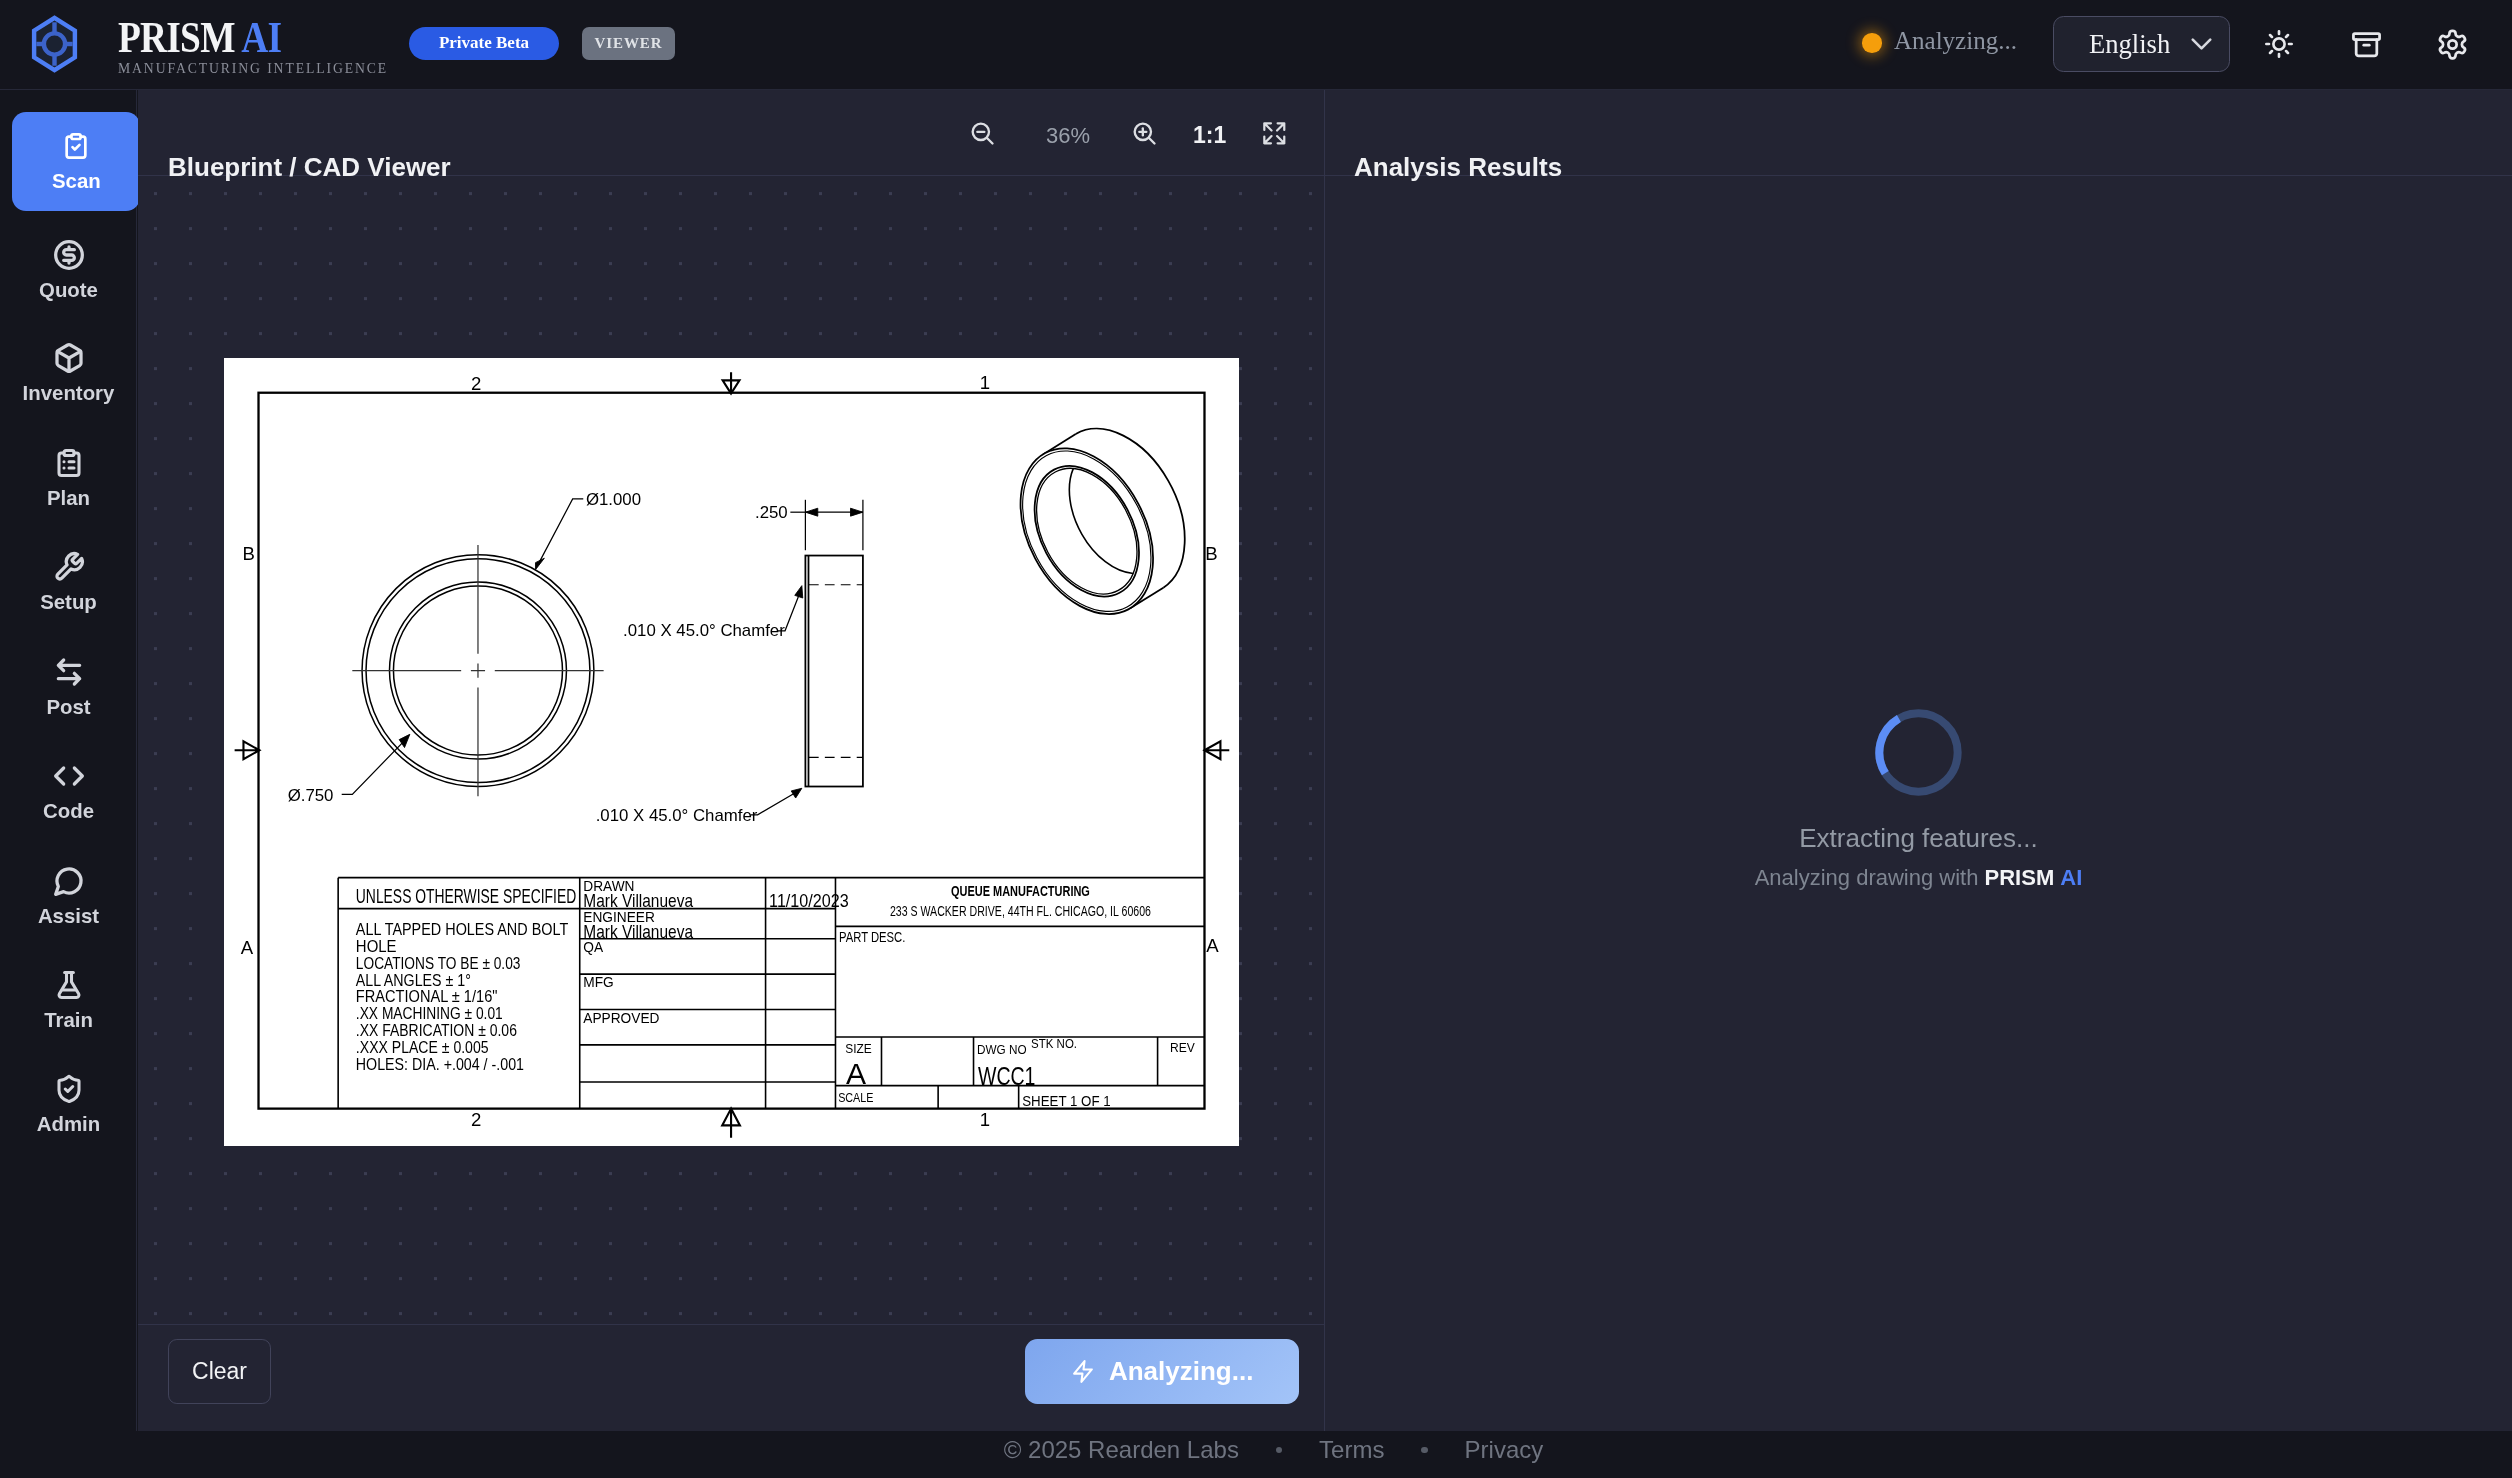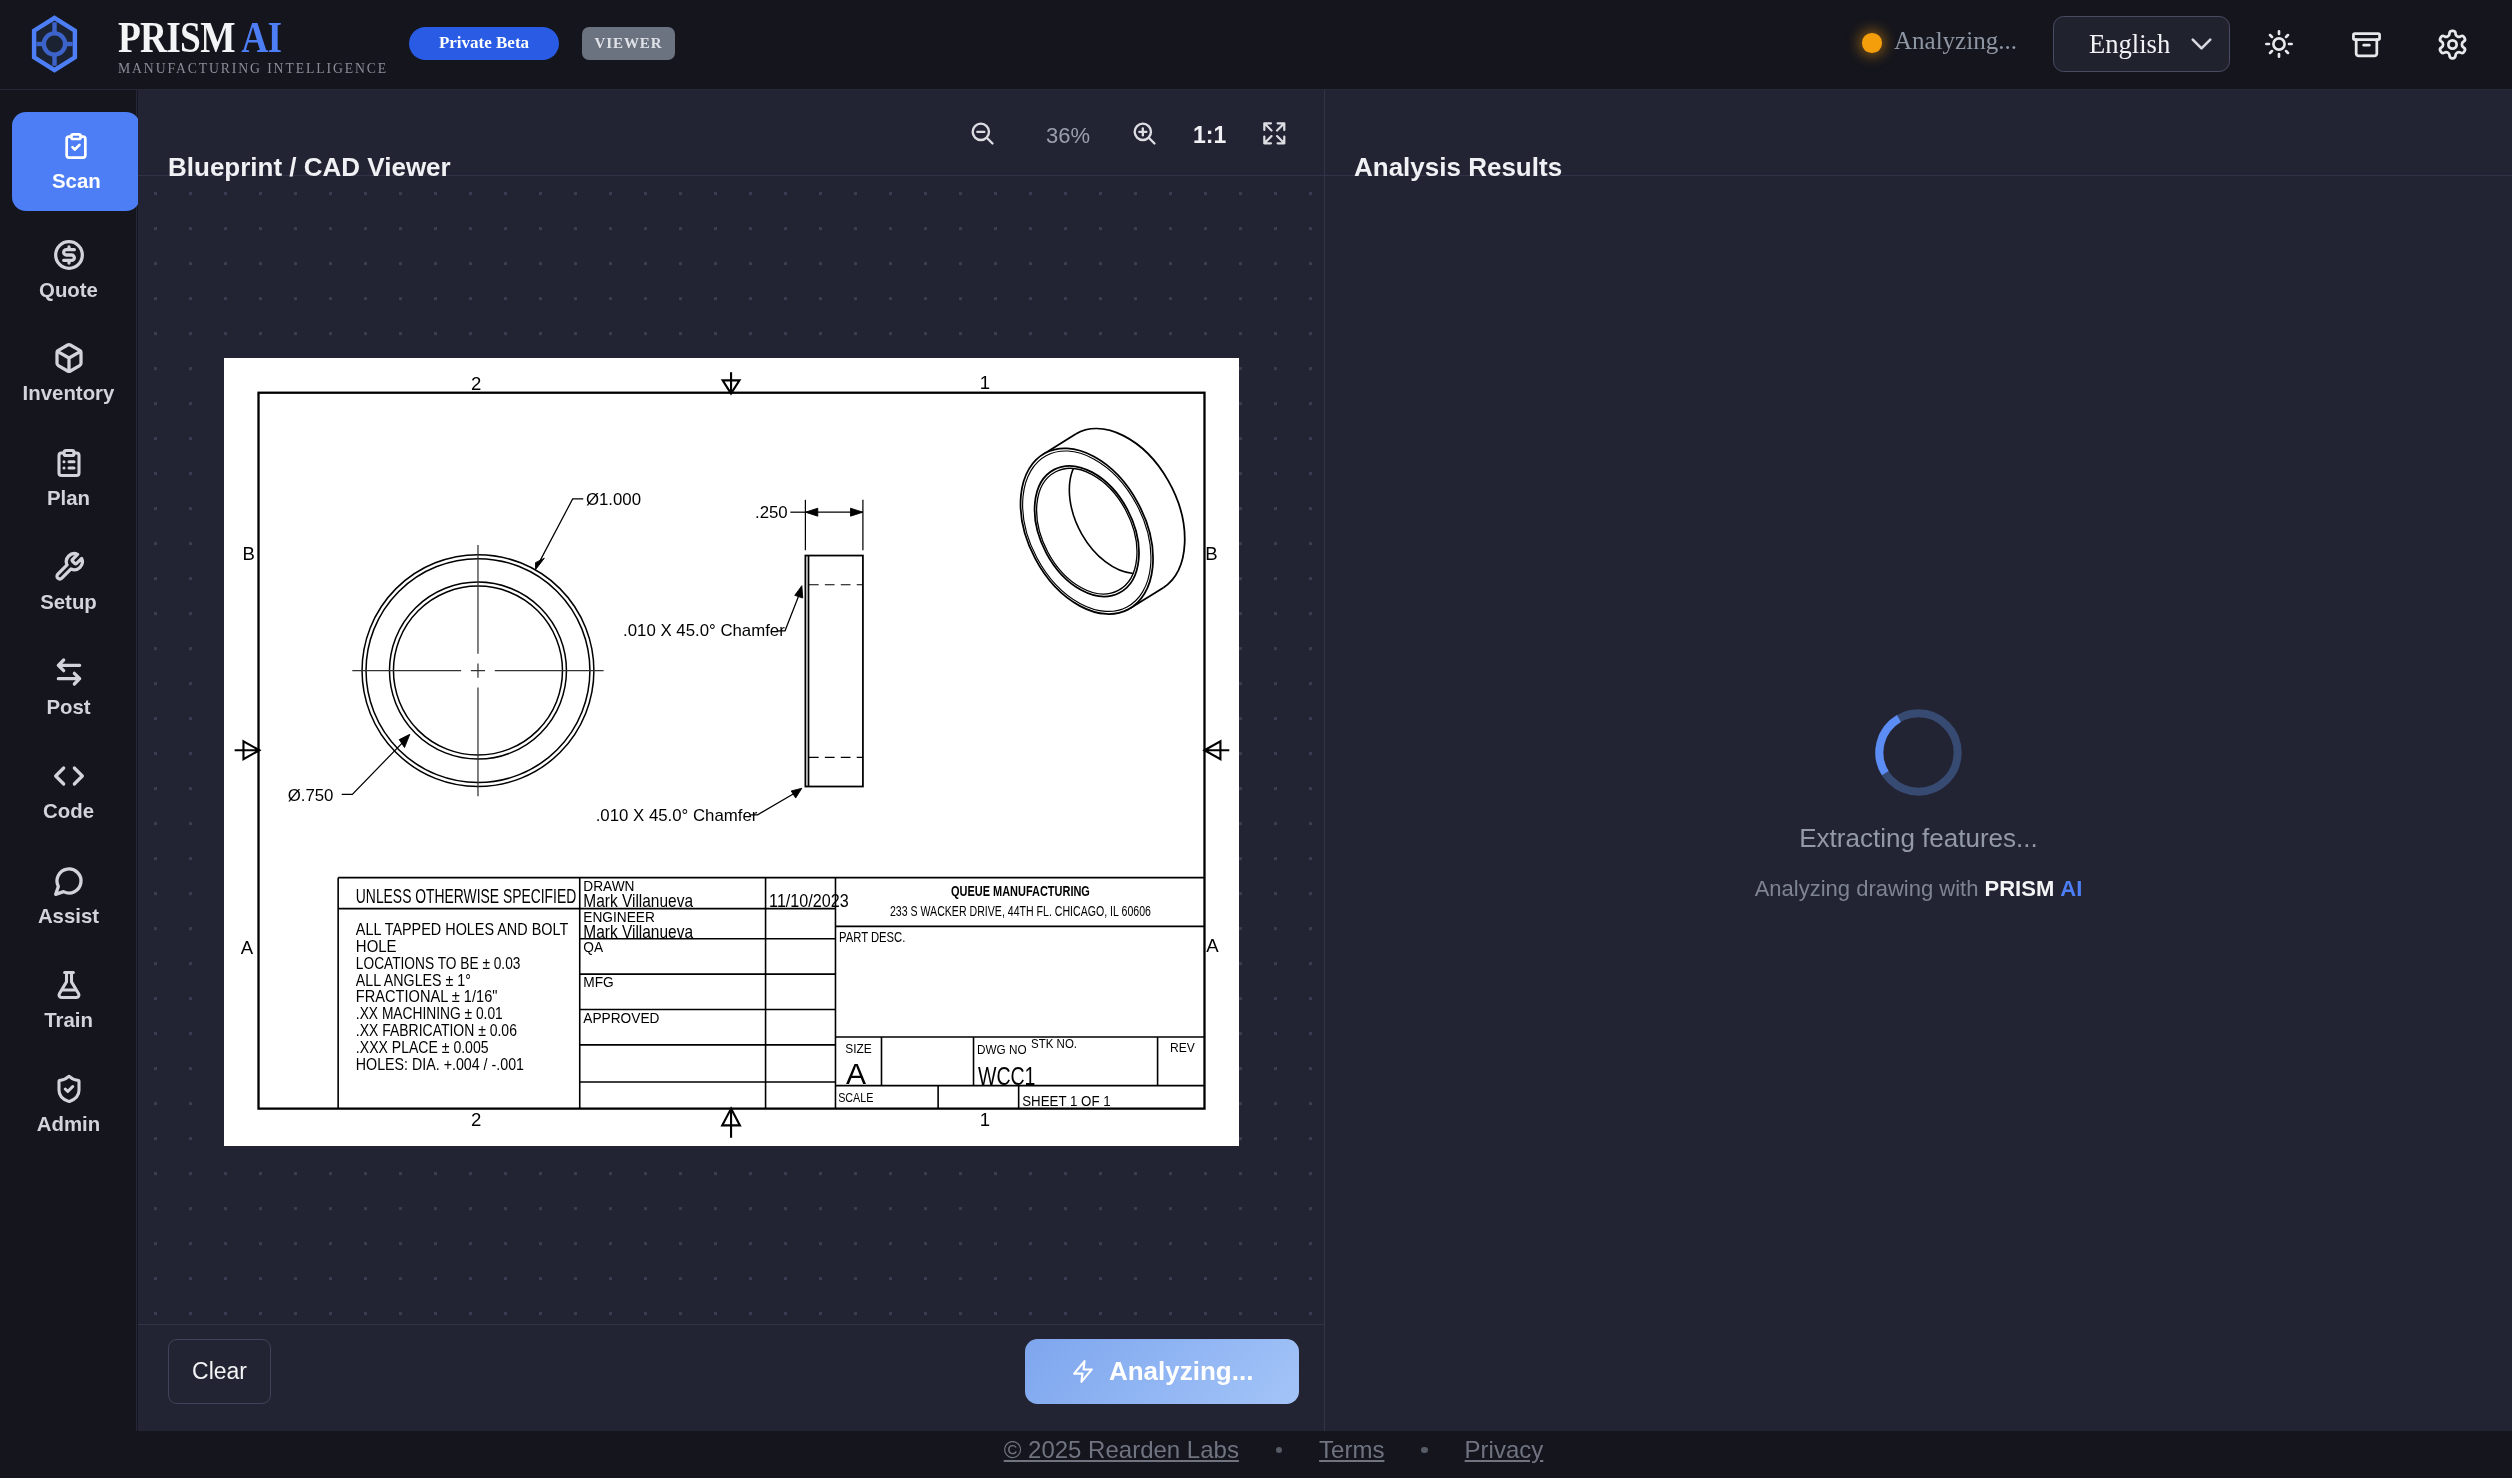--- a/index.html
+++ b/index.html
@@ -40,27 +40,27 @@
   #sheet { position:absolute; left:86px; top:181px; width:1015px; height:788px; background:#fff; }
   #vbottom { position:absolute; left:0; bottom:0; width:1186px; height:107px; border-top:0.9px solid #313349; }
   #btn-clear { position:absolute; left:30px; top:14px; width:103px; height:65px; border:1.3px solid #41435a; border-radius:8.9px; color:#f2f3f5; font-size:23px; display:flex; align-items:center; justify-content:center; }
   #btn-analyzing { position:absolute; left:887px; top:14px; width:274px; height:65px; background:linear-gradient(135deg,#7ea6ee,#a3c4f8); border-radius:12.4px; color:#fff; font-size:26px; font-weight:bold; display:flex; align-items:center; justify-content:center; gap:13.3px; }
 
   
   #rpanel { position:absolute; left:1324px; top:90px; width:1188px; height:1341px; background:#232433; border-left:1.3px solid #32344a; }
   #spincol { position:absolute; left:0; top:87px; width:1187px; text-align:center; }
   #spinner { margin:531px auto 0 auto; width:89px; height:89px; }
   #extxt { margin-top:23px; font-size:26px; color:#939aa5; }
-  #antxt { margin-top:22px; font-size:22px; color:#7e8591; }
+  #antxt { margin-top:11px; font-size:22px; color:#7e8591; }
   #antxt b { color:#f3f4f6; }
   #antxt b.ai { color:#4d7ef5; }
 
   
   #footer { position:absolute; left:0; top:1431px; width:2512px; height:47px; background:#14151d; color:#6f7480; font-size:24px; }
-  #footer .inner { display:flex; justify-content:center; align-items:center; height:100%; gap:37px; padding-bottom:8.9px; padding-left:35px;text-decoration:underline; }
+  #footer .inner { display:flex; justify-content:center; align-items:center; height:100%; gap:37px; padding-bottom:8.9px; padding-left:35px; }
   #footer .dot { width:6.2px; height:6.2px; border-radius:50%; background:#565b66; }
 </style>
 </head>
 <body>
 
 <div id="tophdr">
   <svg id="logo" width="47" height="58" viewBox="0 0 53 65">
     <polygon points="26.5,3 49.5,17.5 49.5,47.5 26.5,62 3.5,47.5 3.5,17.5" fill="#1b2231" stroke="#4d7ef5" stroke-width="5"></polygon>
     <circle cx="26.5" cy="32.5" r="12" fill="none" stroke="#3c63c9" stroke-width="5"></circle>
     <line x1="26.5" y1="8" x2="26.5" y2="20.5" stroke="#3c63c9" stroke-width="5"></line>

